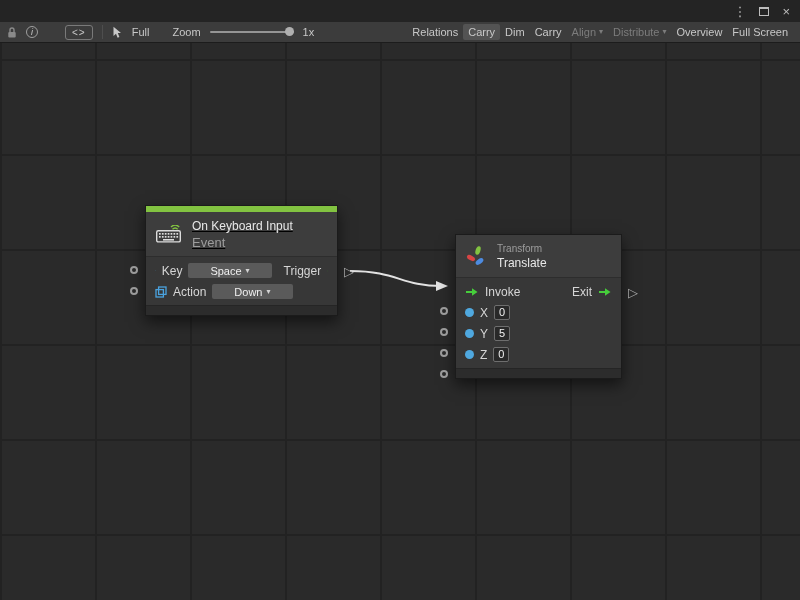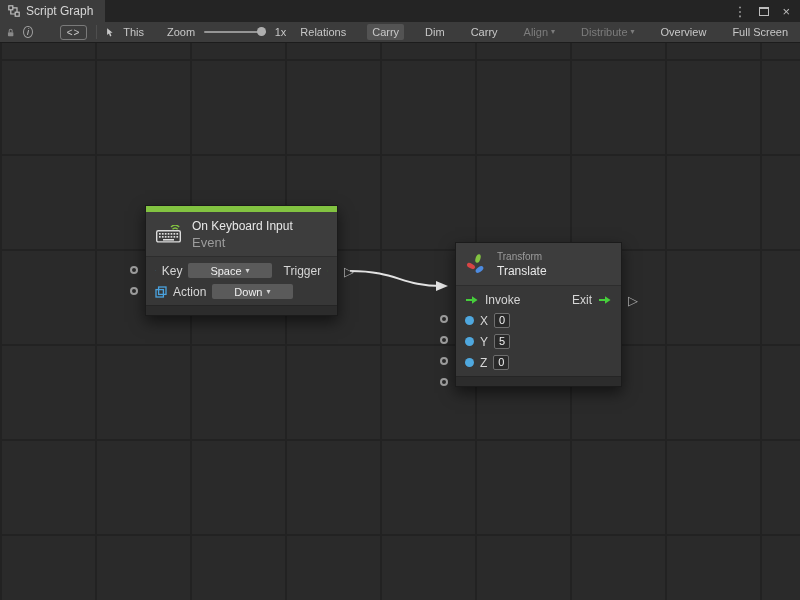--- a/index.html
+++ b/index.html
@@ -15,39 +15,39 @@
 
   
   .toolbar { position:absolute; top:22px; left:0; right:0; height:21px; background:#3C3C3C; border-bottom:1px solid #1C1C1C;
              display:flex; align-items:center; padding:0 7px; gap:9px; font-size:11px; color:#C8C8C8; }
   .info-circle { width:12px; height:12px; border:1px solid #9E9E9E; border-radius:50%; display:inline-flex; align-items:center; justify-content:center;
                  font-size:9px; font-style:italic; color:#C8C8C8; }
   .code-btn { border:1px solid #7A7A7A; border-radius:3px; height:15px; line-height:13px; padding:0 6px; font-size:10px; letter-spacing:1px; margin-left:18px; }
   .vdiv { width:1px; height:14px; background:#4E4E4E; }
   .zoom-track { position:relative; width:84px; height:2px; background:#969696; border-radius:1px; }
   .zoom-handle { position:absolute; right:0; top:-4px; width:9px; height:9px; background:#AFAFAF; border-radius:50%; }
-  .tb-buttons { margin-left:auto; display:flex; align-items:center; gap:16px; }
+  .tb-buttons { margin-left:auto; display:flex; align-items:center; gap:0; }
   .tbtn { padding:2px 5px; border-radius:2px; white-space:nowrap; display:flex; align-items:center; gap:3px; cursor:default; }
   .tbtn.active { background:#535353; }
   .tbtn.disabled { color:#7C7C7C; }
   .dd-arrow { font-size:8px; line-height:1; }
 
   
   .canvas { position:absolute; top:43px; left:0; right:0; bottom:0; background-color:#2A2A2A;
     background-image: linear-gradient(to bottom, #222222 2px, transparent 2px),
                       linear-gradient(to right, #222222 2px, transparent 2px);
     background-size: 95px 95px, 95px 95px;
     background-position: 0 16px, 0 0; }
   .wire-svg { position:absolute; inset:0; width:100%; height:100%; pointer-events:none; }
 
   
   .node { position:absolute; border:1px solid #1B1B1B; background:#373737; box-shadow:0 6px 14px rgba(0,0,0,0.55); }
   .node-accent { height:6px; background:#82C341; }
   .node-header { display:flex; align-items:center; gap:9px; padding:0 10px; background:#3D3D3D; border-bottom:1px solid #2D2D2D; }
-  .hdr-45 { height:45px; } .hdr-43 { height:43px; }
+  .hdr-45 { height:45px;text-decoration:underline; } .hdr-43 { height:43px; }
   .node-title { font-size:12px; color:#E8E8E8; }
   .node-sub { font-size:13px; color:#9C9C9C; margin-top:2px; }
   .node-sub-top { font-size:10px; color:#9C9C9C; margin-bottom:2px; }
   .node-body { padding:3px 0; }
   .node-row { height:21px; display:flex; align-items:center; gap:6px; padding:0 9px; font-size:12px; color:#D6D6D6;text-align:center; }
   .node-footer { height:10px; background:#2C2C2C; border-top:1px solid #252525; }
   .spacer { flex:1; }
 
   .chip { display:inline-flex; align-items:center; gap:4px; background:#5A5A5A; border-radius:2px; padding:0 22px; height:15px; font-size:11px; color:#EFEFEF; cursor:default; }
   .chip .dd-arrow { color:#D2D2D2; }
@@ -56,47 +56,39 @@
 
   .port-circle { position:absolute; width:8px; height:8px; border:2px solid #9A9A9A; border-radius:50%; background:transparent; }
   .port-tri { position:absolute; font-size:13px; line-height:13px; color:#A8A8A8; }
 </style>
 </head>
 <body>
 
 <div class="window">
 
   <div class="titlebar">
-    <div class="tab">
-      <svg width="12" height="12" viewBox="0 0 12 12">
-        <rect x="0.8" y="0.8" width="4" height="4" fill="none" stroke="#BFBFBF" stroke-width="1.2"></rect>
-        <rect x="7.2" y="7.2" width="4" height="4" fill="none" stroke="#BFBFBF" stroke-width="1.2"></rect>
-        <path d="M4.8 2.8 H9 V7.2 M2.8 4.8 V9 H7.2" fill="none" stroke="#BFBFBF" stroke-width="1.2"></path>
-      </svg>
-      <span>Script Graph</span>
-    </div>
     <div class="titlebar-controls">
       <span class="ctl">⋮</span>
       <span class="maxbox ctl"></span>
       <span class="ctl">×</span>
     </div>
   </div>
 
   <div class="toolbar">
     <svg width="10" height="13" viewBox="0 0 10 13">
       <path d="M3 6 V4 a2 2 0 0 1 4 0 v2" fill="none" stroke="#8A8A8A" stroke-width="1.4"></path>
       <rect x="1.3" y="6" width="7.4" height="5.6" rx="1" fill="#8A8A8A"></rect>
     </svg>
     <span class="info-circle">i</span>
     <span class="code-btn">&lt;&gt;</span>
     <span class="vdiv"></span>
     <svg width="11" height="13" viewBox="0 0 11 13">
       <path d="M1.5 0.8 L1.5 10 L4 7.7 L5.6 11.8 L7.4 11 L5.8 7 L9 7 Z" fill="#C8C8C8"></path>
     </svg>
-    <span>This</span>
+    <span>Full</span>
     <span style="margin-left:14px">Zoom</span>
     <span class="zoom-track">
       <span class="zoom-handle"></span>
     </span>
     <span>1x</span>
 
     <div class="tb-buttons">
       <span class="tbtn">
         <span>Relations</span>
         </span>
@@ -192,21 +184,21 @@
             <span class="dd-arrow">▾</span>
           </span>
         </div>
       </div>
       <div class="node-footer"></div>
       <span class="port-circle" style="left:-16px; top:60px;"></span>
       <span class="port-circle" style="left:-16px; top:81px;"></span>
       <span class="port-tri" style="right:-17px; top:59px;">▷</span>
     </div>
 
-    <div class="node" style="left:455px; top:199px; width:167px;">
+    <div class="node" style="left:455px; top:191px; width:167px;">
       <div class="node-header hdr-43">
         <svg width="22" height="22" viewBox="0 0 22 22">
           <ellipse cx="12" cy="5.5" rx="2.4" ry="4.4" fill="#82C341" transform="rotate(18 12 5.5)"></ellipse>
           <ellipse cx="5" cy="13" rx="2.4" ry="4.4" fill="#D84545" transform="rotate(-62 5 13)"></ellipse>
           <ellipse cx="13.5" cy="16.5" rx="2.4" ry="4.4" fill="#4D8BE0" transform="rotate(55 13.5 16.5)"></ellipse>
         </svg>
         <div>
           <div class="node-sub-top">Transform</div>
           <div class="node-title">Translate</div>
         </div>

